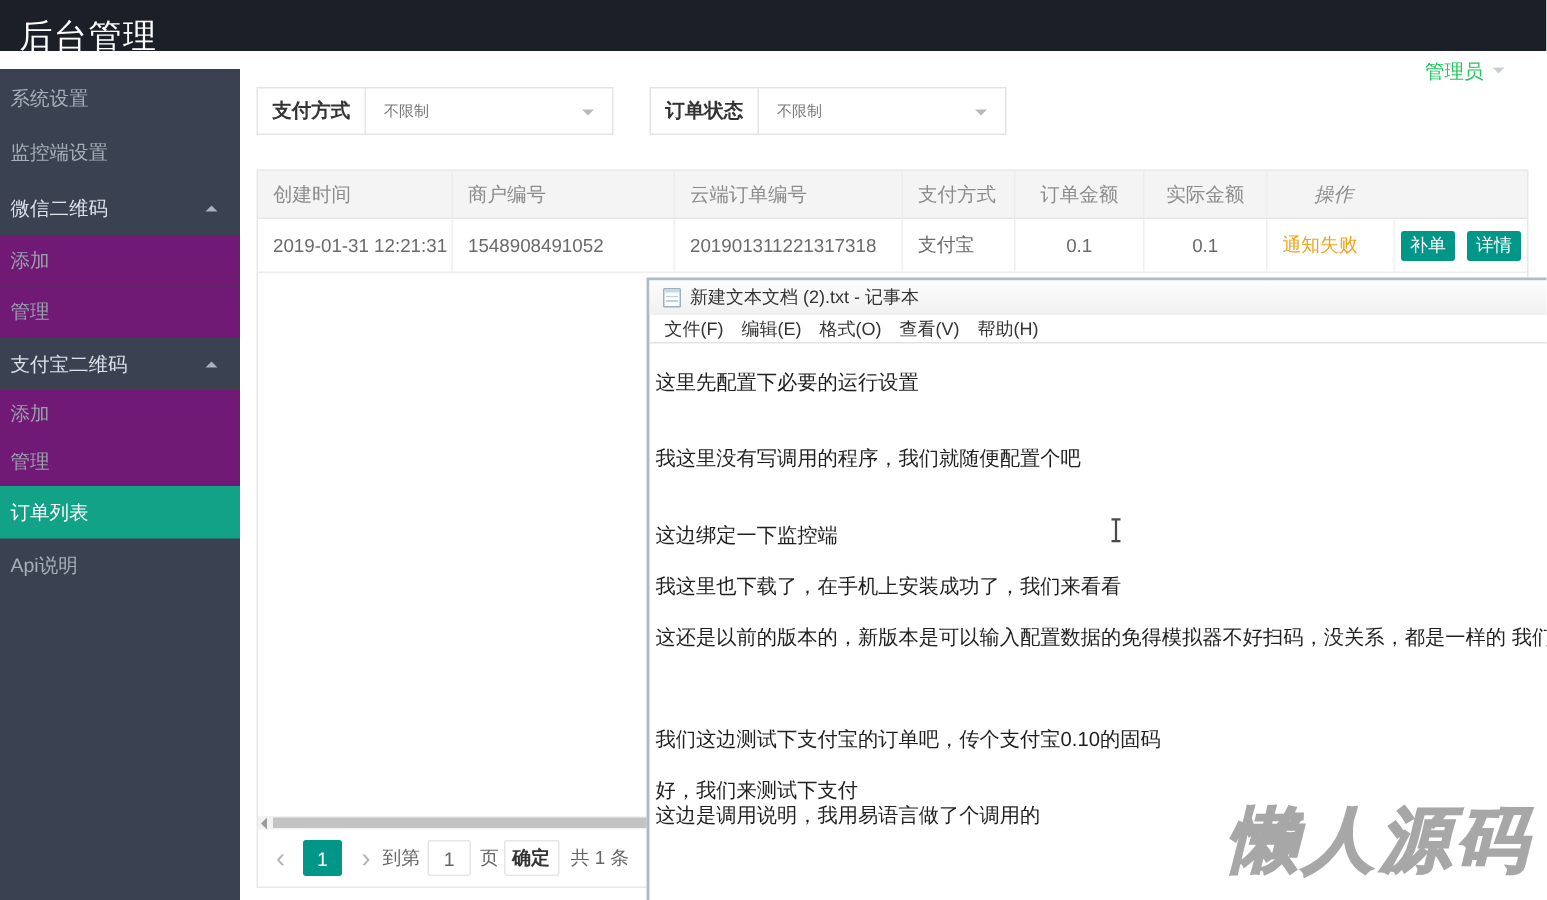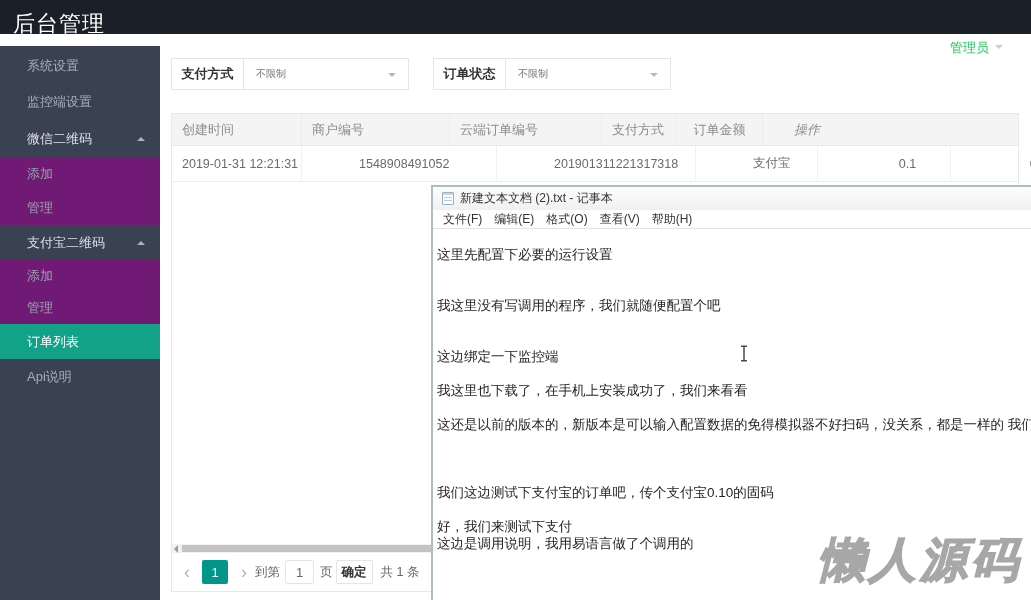--- a/index.html
+++ b/index.html
@@ -7,42 +7,42 @@
   body { position:relative; font-family:"Liberation Sans","DejaVu Sans",sans-serif; background:#fff; }
 
   
   .header { position:absolute; left:0; top:0; width:1031px; height:34px; background:#1a1f28; z-index:5; }
   .app-title { position:absolute; left:13px; top:9px; font-size:22px; color:#fff; letter-spacing:1px; }
   .user-menu { position:absolute; right:28px; top:15px; font-size:13px; color:#22c55e; cursor:pointer;margin-top:24px; }
   .caret-down { display:inline-block; width:0; height:0; border:4px solid transparent; border-top-color:#c9ced6; margin-left:6px; vertical-align:-1px; }
 
   
   .sidebar { position:absolute; left:0; top:46px; width:160px; height:554px; background:#3a4150; padding-top:2px; z-index:4; }
-  .sb-item { height:36px; line-height:36px; padding-left:27px; font-size:13px; color:#a7afbb; position:relative; cursor:pointer; }
+  .sb-item { height:36px; line-height:36px; padding-left:7px; font-size:13px; color:#a7afbb; position:relative; cursor:pointer; }
   .sb-item.group { color:#dce0e7; height:35px; line-height:35px; }
   .sb-item:nth-child(3) { height:37px; line-height:37px; }
   .sb-item.subitem { background:#701a75; color:#99a1ac; height:34px; line-height:34px; }
   .sb-item:nth-child(7), .sb-item:nth-child(8) { height:32px; line-height:32px; }
   .sb-item.active { background:#12a287; color:#fff; height:35px; line-height:35px; }
   .caret-up { position:absolute; right:15px; top:50%; margin-top:-6px; width:0; height:0; border:4px solid transparent; border-bottom-color:#aab1bc; }
 
   
   .main { position:absolute; left:160px; top:46px; width:871px; height:554px; background:#fff; }
   .filter { position:absolute; top:12px; height:32px; display:flex; }
   .filter.f1 { left:11px; }
   .filter.f2 { left:273px; }
   .f-label { width:73px; border:1px solid #e5e5e5; display:flex; align-items:center; justify-content:center; font-size:13px; color:#333; font-weight:bold; background:#fff; }
   .f-select { width:165px; border:1px solid #e5e5e5; border-left:none; position:relative; display:flex; align-items:center; padding-left:12px; font-size:10px; color:#767676; cursor:pointer; }
   .f-caret { position:absolute; right:12px; top:14px; width:0; height:0; border:4px solid transparent; border-top-color:#b9b9b9; }
 
   .tablebox { position:absolute; left:11px; top:67px; width:848px; height:479px; border:1px solid #e8e8e8; display:flex; flex-direction:column; }
   .thead { display:flex; height:32px; background:#f4f4f4; border-bottom:1px solid #e8e8e8; flex:none; }
   .th { font-size:13px; color:#8c8c8c; display:flex; align-items:center; padding:0 10px; border-right:1px solid #ececec; flex:none; white-space:nowrap; overflow:hidden; }
   .th:last-child { border-right:none; }
-  .trow { display:flex; height:36px; border-bottom:1px solid #eee; flex:none;gap:47px; }
+  .trow { display:flex; height:36px; border-bottom:1px solid #eee; flex:none; }
   .td { font-size:12.5px; color:#6b6b6b; display:flex; align-items:center; padding:0 10px; border-right:1px solid #f0f0f0; flex:none; white-space:nowrap; overflow:hidden; }
   .td:last-child { border-right:none; }
   .center { justify-content:center; }
   .td.status { color:#f2a31d; }
   .td.actions { padding:0; }
   .btn { height:20px; padding:0 6px; border-radius:2px; background:#009688; color:#fff; font-size:12px; display:inline-flex; align-items:center; white-space:nowrap; margin:0 4px; cursor:pointer; }
   .tspace { flex:1; }
   .hscroll { height:9px; background:#f2f2f2; position:relative; flex:none; }
   .harrow { position:absolute; left:2px; top:1px; width:0; height:0; border:4px solid transparent; border-right-color:#9a9a9a; border-left-width:0; }
   .hthumb { position:absolute; left:10px; top:1px; height:7px; right:12px; background:#c3c3c3; }
@@ -112,20 +112,21 @@
     </div>
   </div>
 
   <div class="tablebox">
     <div class="thead" id="thead">
         <div class="th " style="width: 130px;">创建时间</div>
         <div class="th " style="width: 148px;">商户编号</div>
         <div class="th " style="width: 152px;">云端订单编号</div>
         <div class="th " style="width: 75px;">支付方式</div>
         <div class="th center" style="width: 86px;">订单金额</div>
+        <div class="th center" style="width: 82px;">实际金额</div>
         <div class="th center" style="width: 88px; font-style: italic;">操作</div>
       </div>
     <div class="trow" id="trow">
         <div class="td " style="width: 130px;">2019-01-31 12:21:31</div>
         <div class="td " style="width: 148px;">1548908491052</div>
         <div class="td " style="width: 152px;">201901311221317318</div>
         <div class="td " style="width: 75px;">支付宝</div>
         <div class="td center" style="width: 86px;">0.1</div>
         <div class="td center" style="width: 82px;">0.1</div>
         <div class="td  status" style="width: 85px;">通知失败</div>

